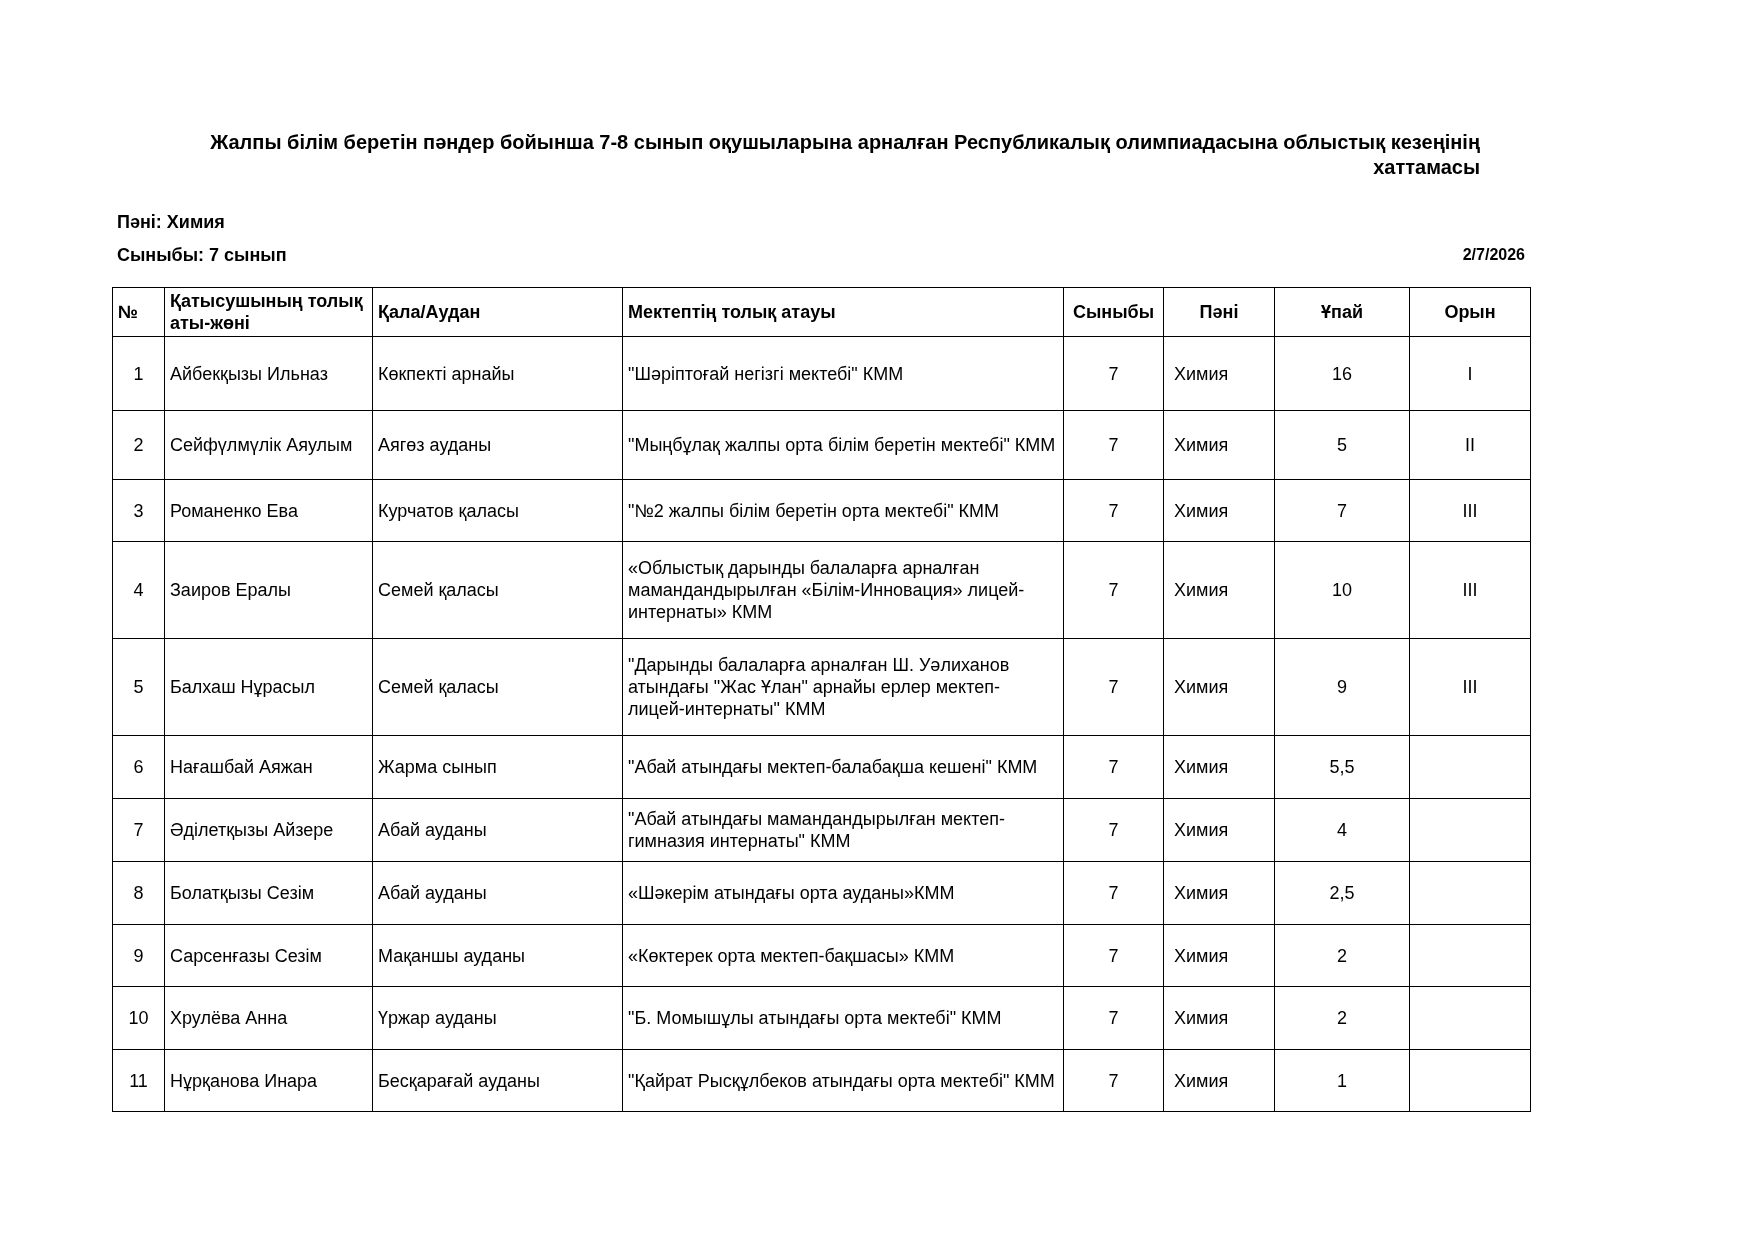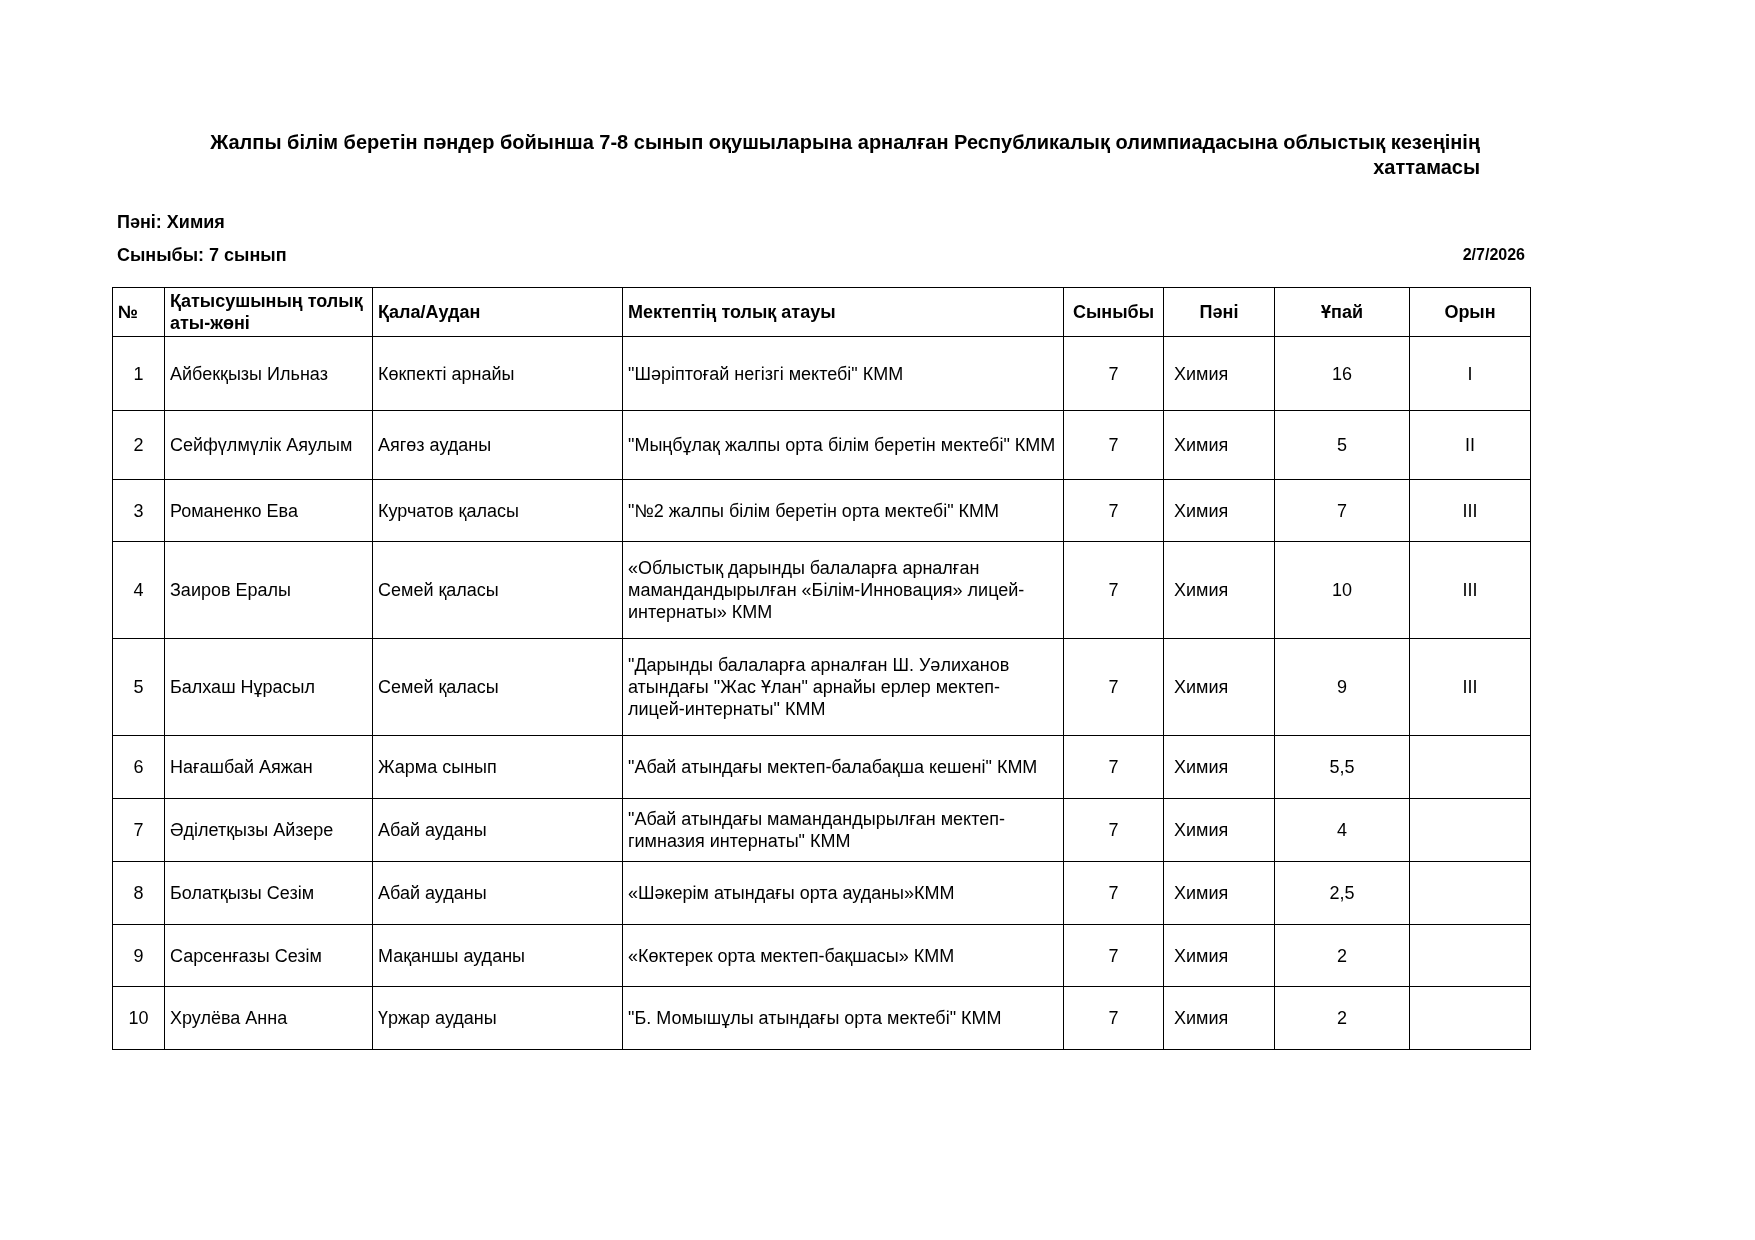--- a/index.html
+++ b/index.html
@@ -139,14 +139,24 @@
       <tr style="height: 63px;">
         <td class="c">10</td>
         <td>Хрулёва Анна</td>
         <td>Үржар ауданы</td>
         <td>"Б. Момышұлы атындағы орта мектебі" КММ</td>
         <td class="c">7</td>
         <td style="padding-left: 10px;">Химия</td>
         <td class="c">2</td>
         <td class="c"></td>
       </tr>
+      <tr style="height: 62px;">
+        <td class="c">11</td>
+        <td>Нұрқанова Инара</td>
+        <td>Бесқарағай ауданы</td>
+        <td>"Қайрат Рысқұлбеков атындағы орта мектебі" КММ</td>
+        <td class="c">7</td>
+        <td style="padding-left: 10px;">Химия</td>
+        <td class="c">1</td>
+        <td class="c"></td>
+      </tr>
     </tbody>
 </table>
 
 </body></html>

